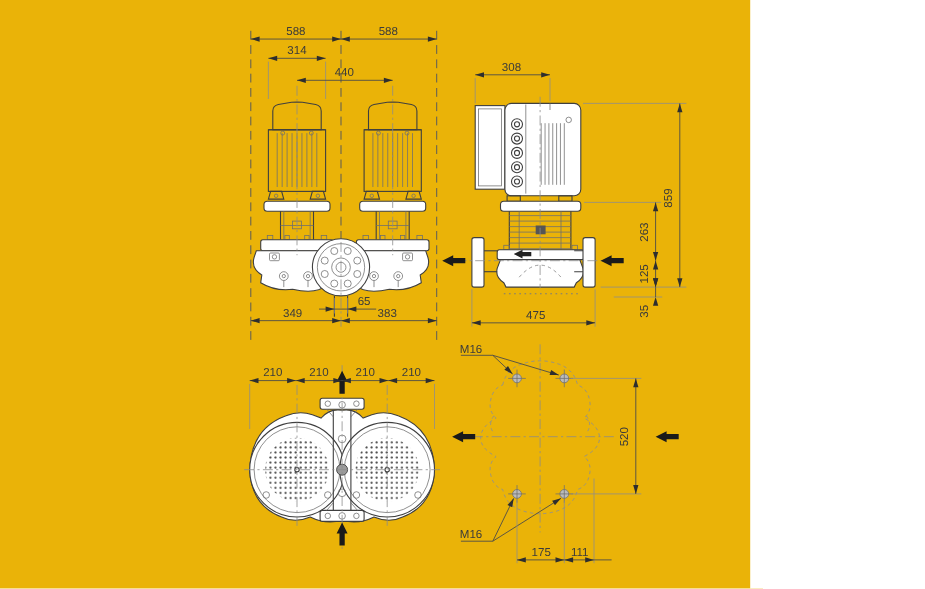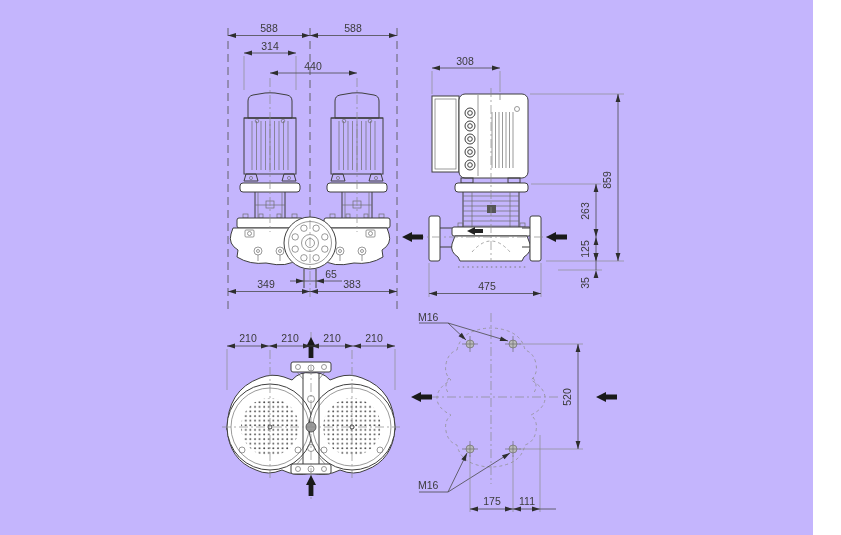--- a/index.html
+++ b/index.html
@@ -1,17 +1,17 @@
 <!DOCTYPE html>
 <html><head>
 <meta charset="utf-8">
 <style>
   html,body{margin:0;padding:0;background:#ffffff;}
   body{font-family:"Liberation Sans", sans-serif;}
-  .stage{width:813px;height:535px;position:relative;background:#c4b5fd;overflow:hidden;}
+  .stage{width:682px;height:535px;position:relative;background:#eab308;overflow:hidden;}
   svg{display:block;}
   text{font-family:"Liberation Sans", sans-serif;font-size:10.5px;fill:#3b3b3b;}
   .ol{stroke:#3f3f3f;stroke-width:1;fill:none;}
   .olw{stroke:#3f3f3f;stroke-width:1;fill:#ffffff;}
   .thin{stroke:#6e6e6e;stroke-width:0.7;fill:none;}
   .dim{stroke:#4a4a4a;stroke-width:0.8;fill:none;}
   .ext{stroke:#8c8c8c;stroke-width:0.7;fill:none;}
   .cl{stroke:#8a8a8a;stroke-width:0.7;fill:none;stroke-dasharray:9,3,2,3;}
   .env{stroke:#5a5a5a;stroke-width:0.9;fill:none;stroke-dasharray:8,5;}
   .hid{stroke:#909090;stroke-width:0.8;fill:none;stroke-dasharray:3,3;}

